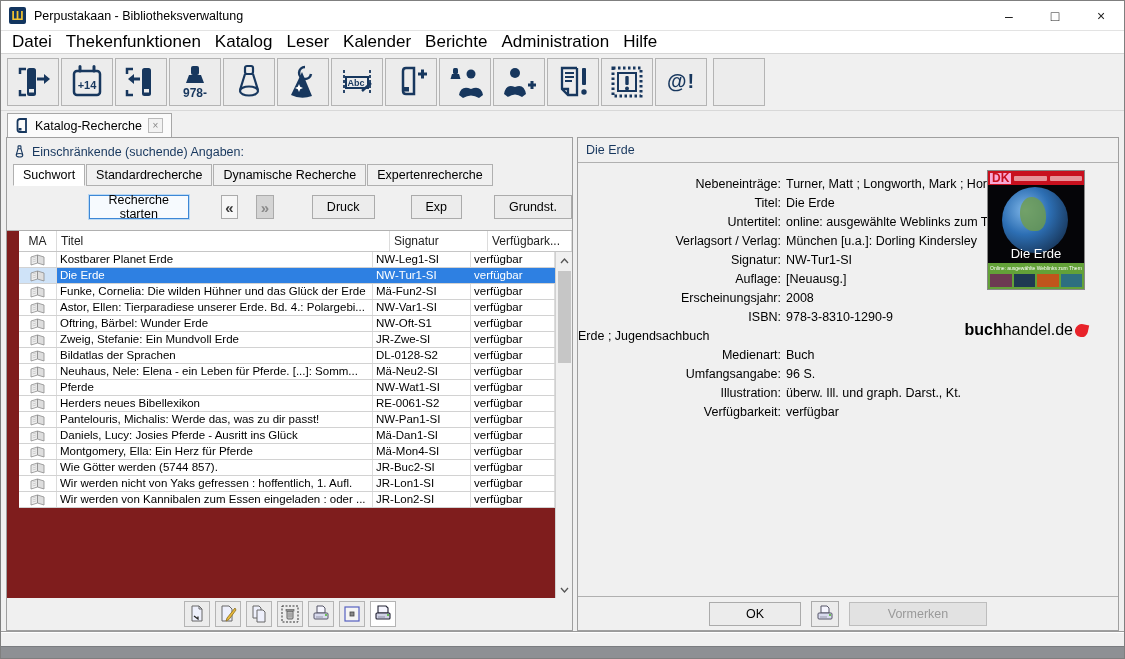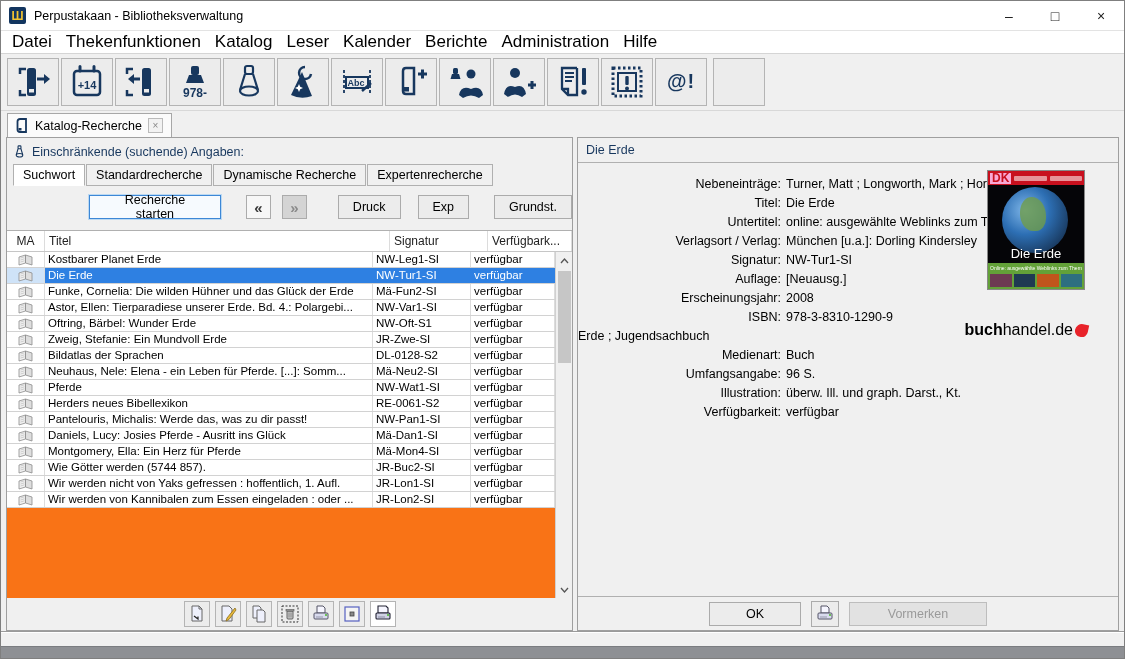--- a/index.html
+++ b/index.html
@@ -49,30 +49,30 @@
   .subtab.active { background:#fff; border-bottom:1px solid #fff; z-index:2; font-size:12.5px; }
   .form-box { border:1px solid #b0b0b0; margin:-1px 6px 0 6px; height:76px; padding:10px 8px; background:#f0f0f0; }
   .form-row { display:flex; align-items:center; margin-bottom:11px; }
   .form-row label.fl { margin-right:6px; }
   .search-input { width:152px; height:21px; background:#ffffe1; border:1px solid #9c9c9c; padding:0 4px;
     font-family:"Liberation Sans", sans-serif; font-size:12.5px; }
   .radio-group { display:flex; align-items:center; gap:24px; margin-left:10px; }
   .radio { display:flex; align-items:center; gap:5px; }
   .radio .circle { width:13px; height:13px; border:1px solid #707070; border-radius:50%; background:#fff; position:relative; }
   .radio.checked .circle::after { content:""; position:absolute; left:3px; top:3px; width:5px; height:5px; border-radius:50%; background:#222; }
-  .btn-row { display:flex; align-items:center; padding:9px 0 9px 82px; gap:17px; }
+  .btn-row { display:flex; align-items:center; padding:9px 0 9px 82px; gap:24px; }
   .btn { background:#ececec; border:1px solid #ababab; height:24px; padding:0 14px; font-size:12.5px;
     display:flex; align-items:center; justify-content:center; font-family:"Liberation Sans", sans-serif; }
   .btn.default { border:1px solid #3c87d6; box-shadow:0 0 0 1px #bcd9f2; background:#f6fafe; }
   .pager-btn { width:25px; height:24px; font-size:15px; font-weight:bold; padding:0; }
   .pager-prev { background:#f7f7f7; color:#3a3a3a; }
   .pager-next { background:#d4d4d4; color:#8a8a8a; }
 
   
-  .table-wrap { flex:1; margin:2px 0 0 0; border-top:1px solid #b0b0b0; display:flex; flex-direction:column; background:#f97316; overflow:hidden; }
+  .table-wrap { flex:1; margin:2px 0 0 0; border-top:1px solid #b0b0b0; display:flex; flex-direction:column; background:#7f1d1d; overflow:hidden;padding-left:12px; }
   .thead { display:flex; height:21px; line-height:20px; background:#fff; border-bottom:1px solid #c6c6c6; font-size:12px; color:#222; }
   .thead .c { border-right:1px solid #dcdcdc; padding:0 4px; overflow:hidden; white-space:nowrap; }
   .trow { display:flex; height:16px; min-height:16px; line-height:15px; background:#fff; border-bottom:1px solid #d2d2d2; font-size:11.5px; }
   .trow .c { border-right:1px solid #dcdcdc; padding:0 3px; white-space:nowrap; overflow:hidden; }
   .c-ma { width:38px; display:flex; align-items:center; justify-content:center; }
   .c-title { flex:1; }
   .c-sig { width:98px; }
   .c-st { width:84px; }
   .trow.sel .c-title, .trow.sel .c-sig, .trow.sel .c-st { background:#2e80e2; color:#fff; border-color:#2e80e2; }
   .trow.sel .c-ma { background:#cfe3f8; }
@@ -275,21 +275,21 @@
         <div class="subtab active">Suchwort</div>
         <div class="subtab">Standardrecherche</div>
         <div class="subtab">Dynamische Recherche</div>
         <div class="subtab">Expertenrecherche</div>
       </div>
       <div class="btn-row">
         <button class="btn default">Recherche starten</button>
         <button class="btn pager-btn pager-prev" style="margin-left:8px;">«</button>
         <button class="btn pager-btn pager-next" style="margin-left:-6px;">»</button>
         <button class="btn" style="margin-left:14px;">Druck</button>
-        <button class="btn" style="margin-left:0;">Exp</button>
+        <button class="btn" style="margin-left:12px;">Exp</button>
         <button class="btn" style="margin-left:8px;">Grundst.</button>
       </div>
 
       <div class="table-wrap">
         <div class="thead">
           <div class="c c-ma">MA</div>
           <div class="c c-title">Titel</div>
           <div class="c c-sig">Signatur</div>
           <div class="c c-st">Verfügbark...</div>
         </div>

